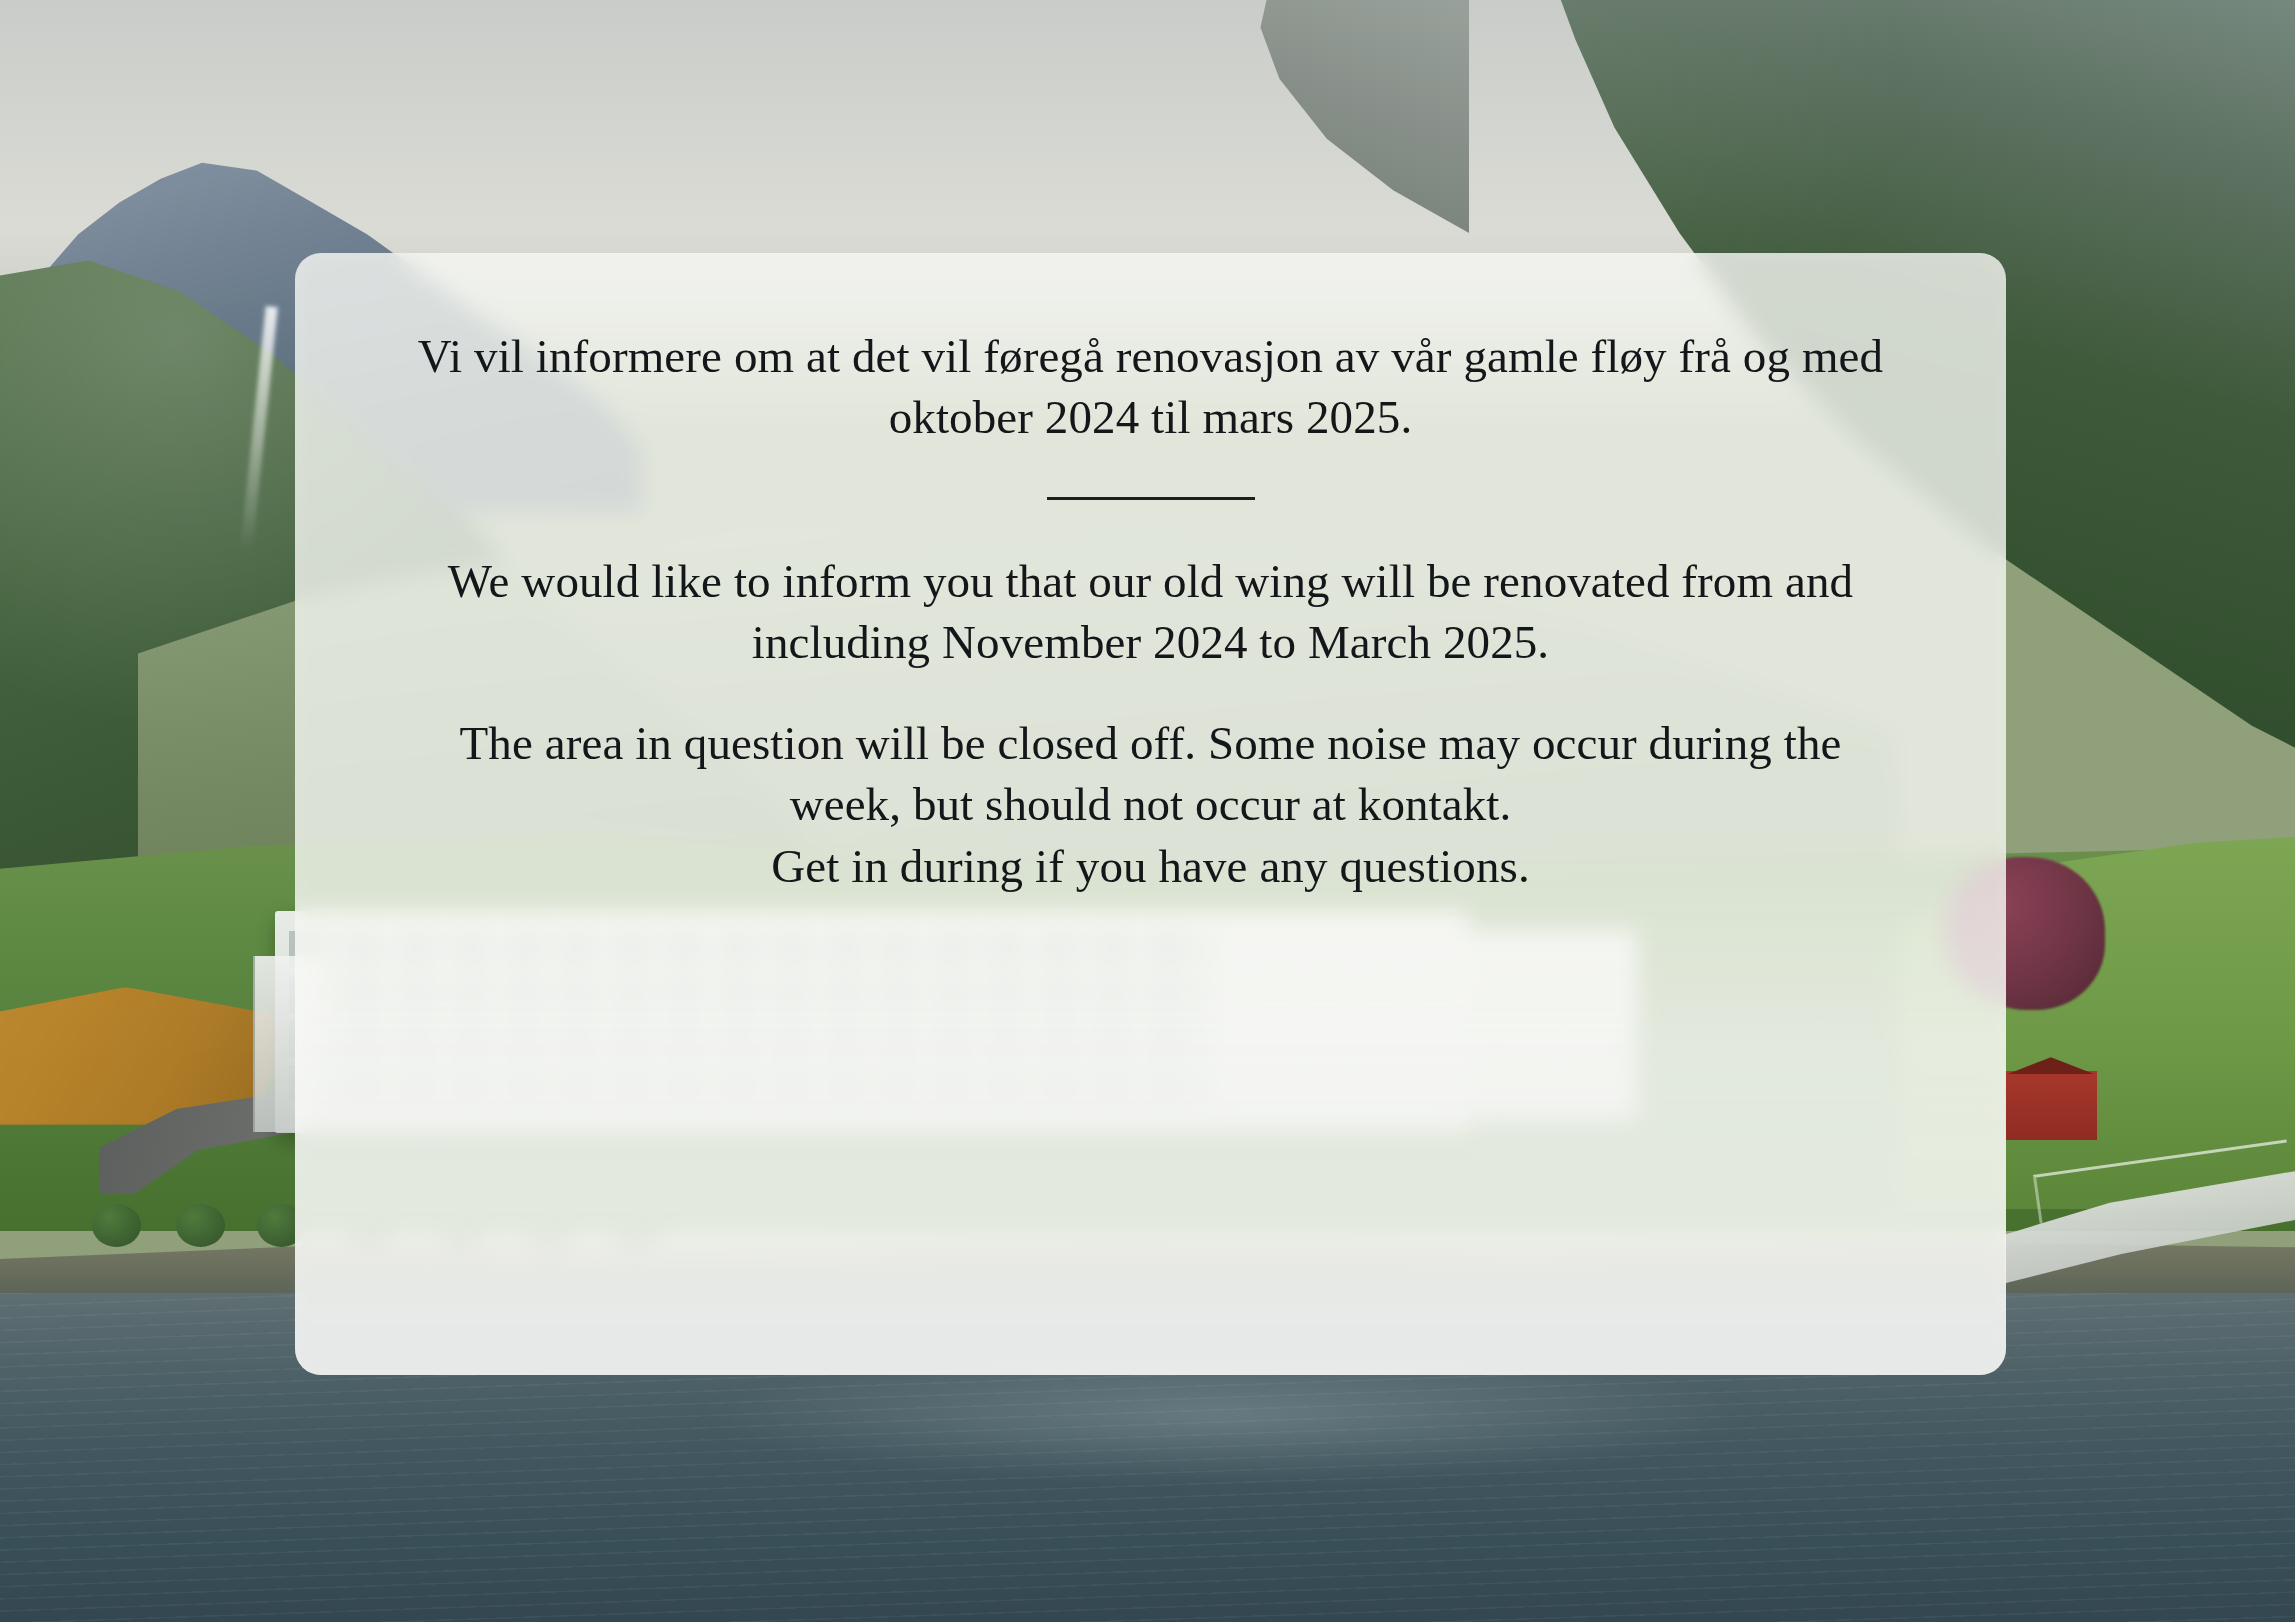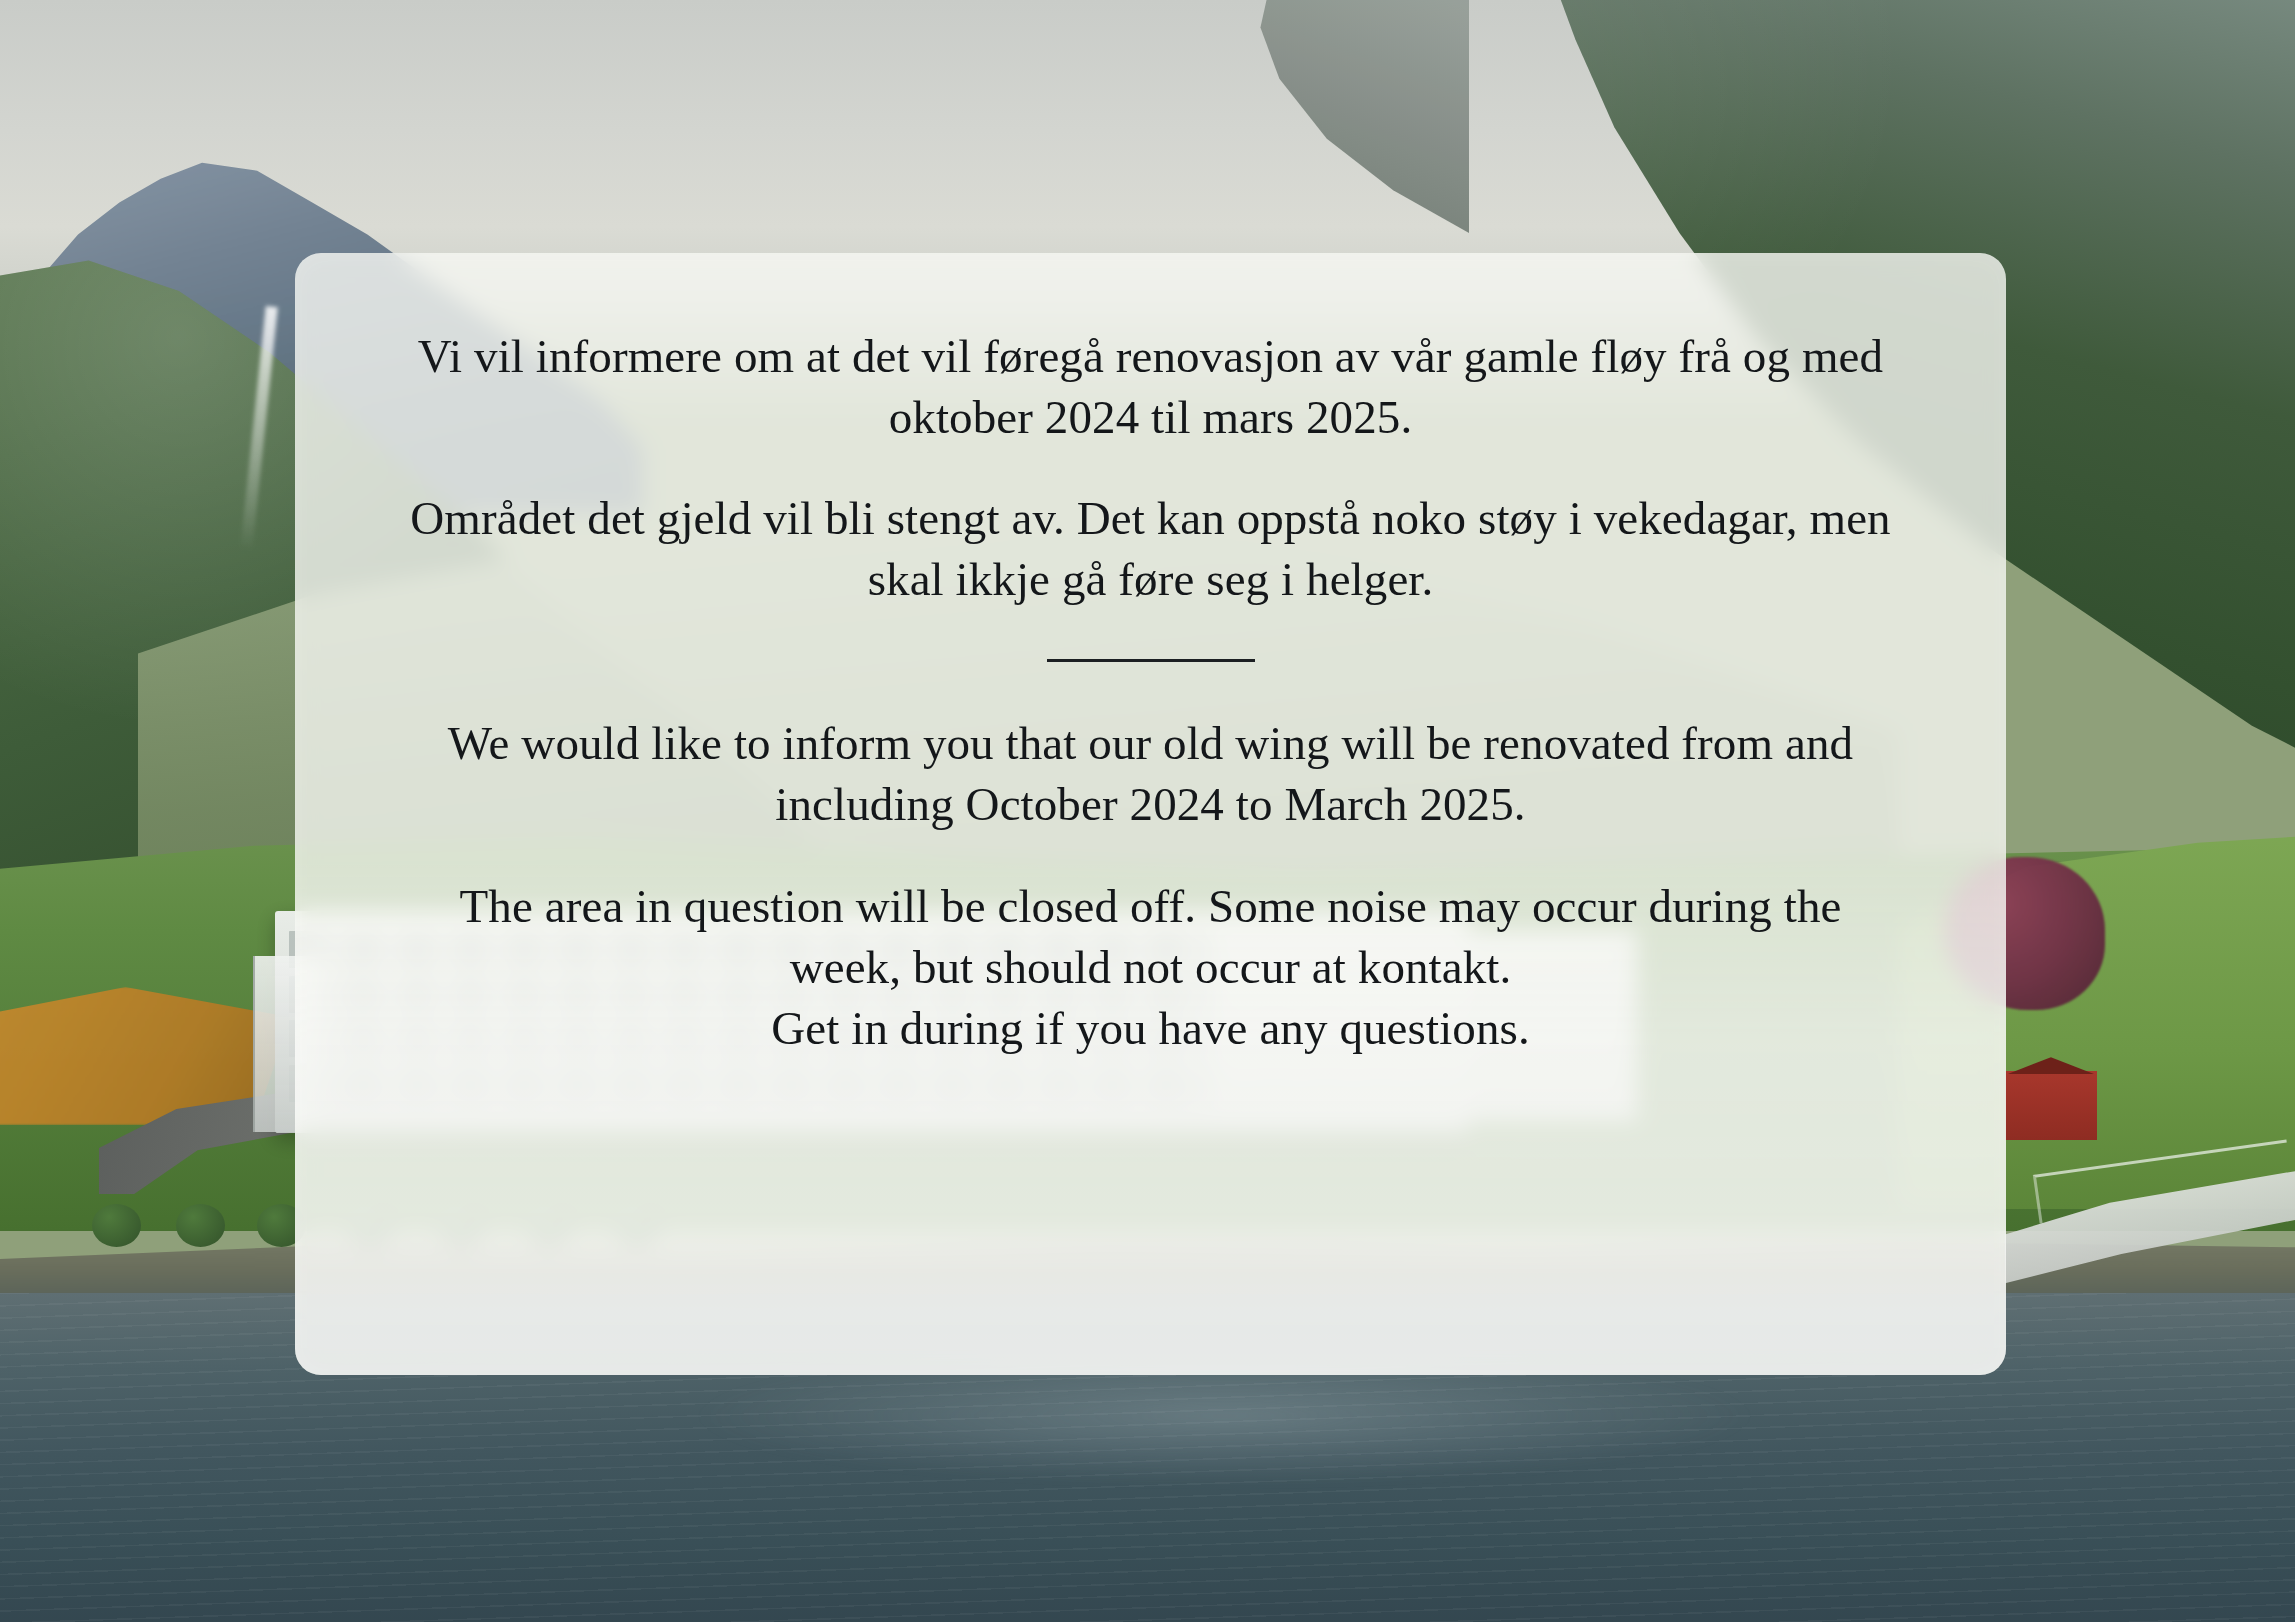--- a/index.html
+++ b/index.html
@@ -498,26 +498,25 @@
     <div class="pier-right"></div>
     <div class="pier-rail"></div>
   </div>
 
   <div class="card">
     <div class="card-wash"></div>
     <div class="card-inner">
 
       <p class="para">Vi vil informere om at det vil føregå renovasjon av vår gamle fløy frå og med oktober 2024 til mars 2025.</p>
 
-      <p class="para tight">Området det gjeld vil bli stengt av. Det kan oppstå noko støy i vekedagar, men skal ikkje gå føre seg i helger.</p>
 
 
       <div class="rule"></div>
 
-      <p class="para">We would like to inform you that our old wing will be renovated from and including October 2024 to March 2025.</p>
+      <p class="para">We would like to inform you that our old wing will be renovated from and including November 2024 to March 2025.</p>
 
       <p class="para tight">The area in question will be closed off. Some noise may occur during the week, but should not occur at kontakt.</p>
 
       <p class="para">Get in during if you have any questions.</p>
 
     </div>
   </div>
 
 </div>
 

